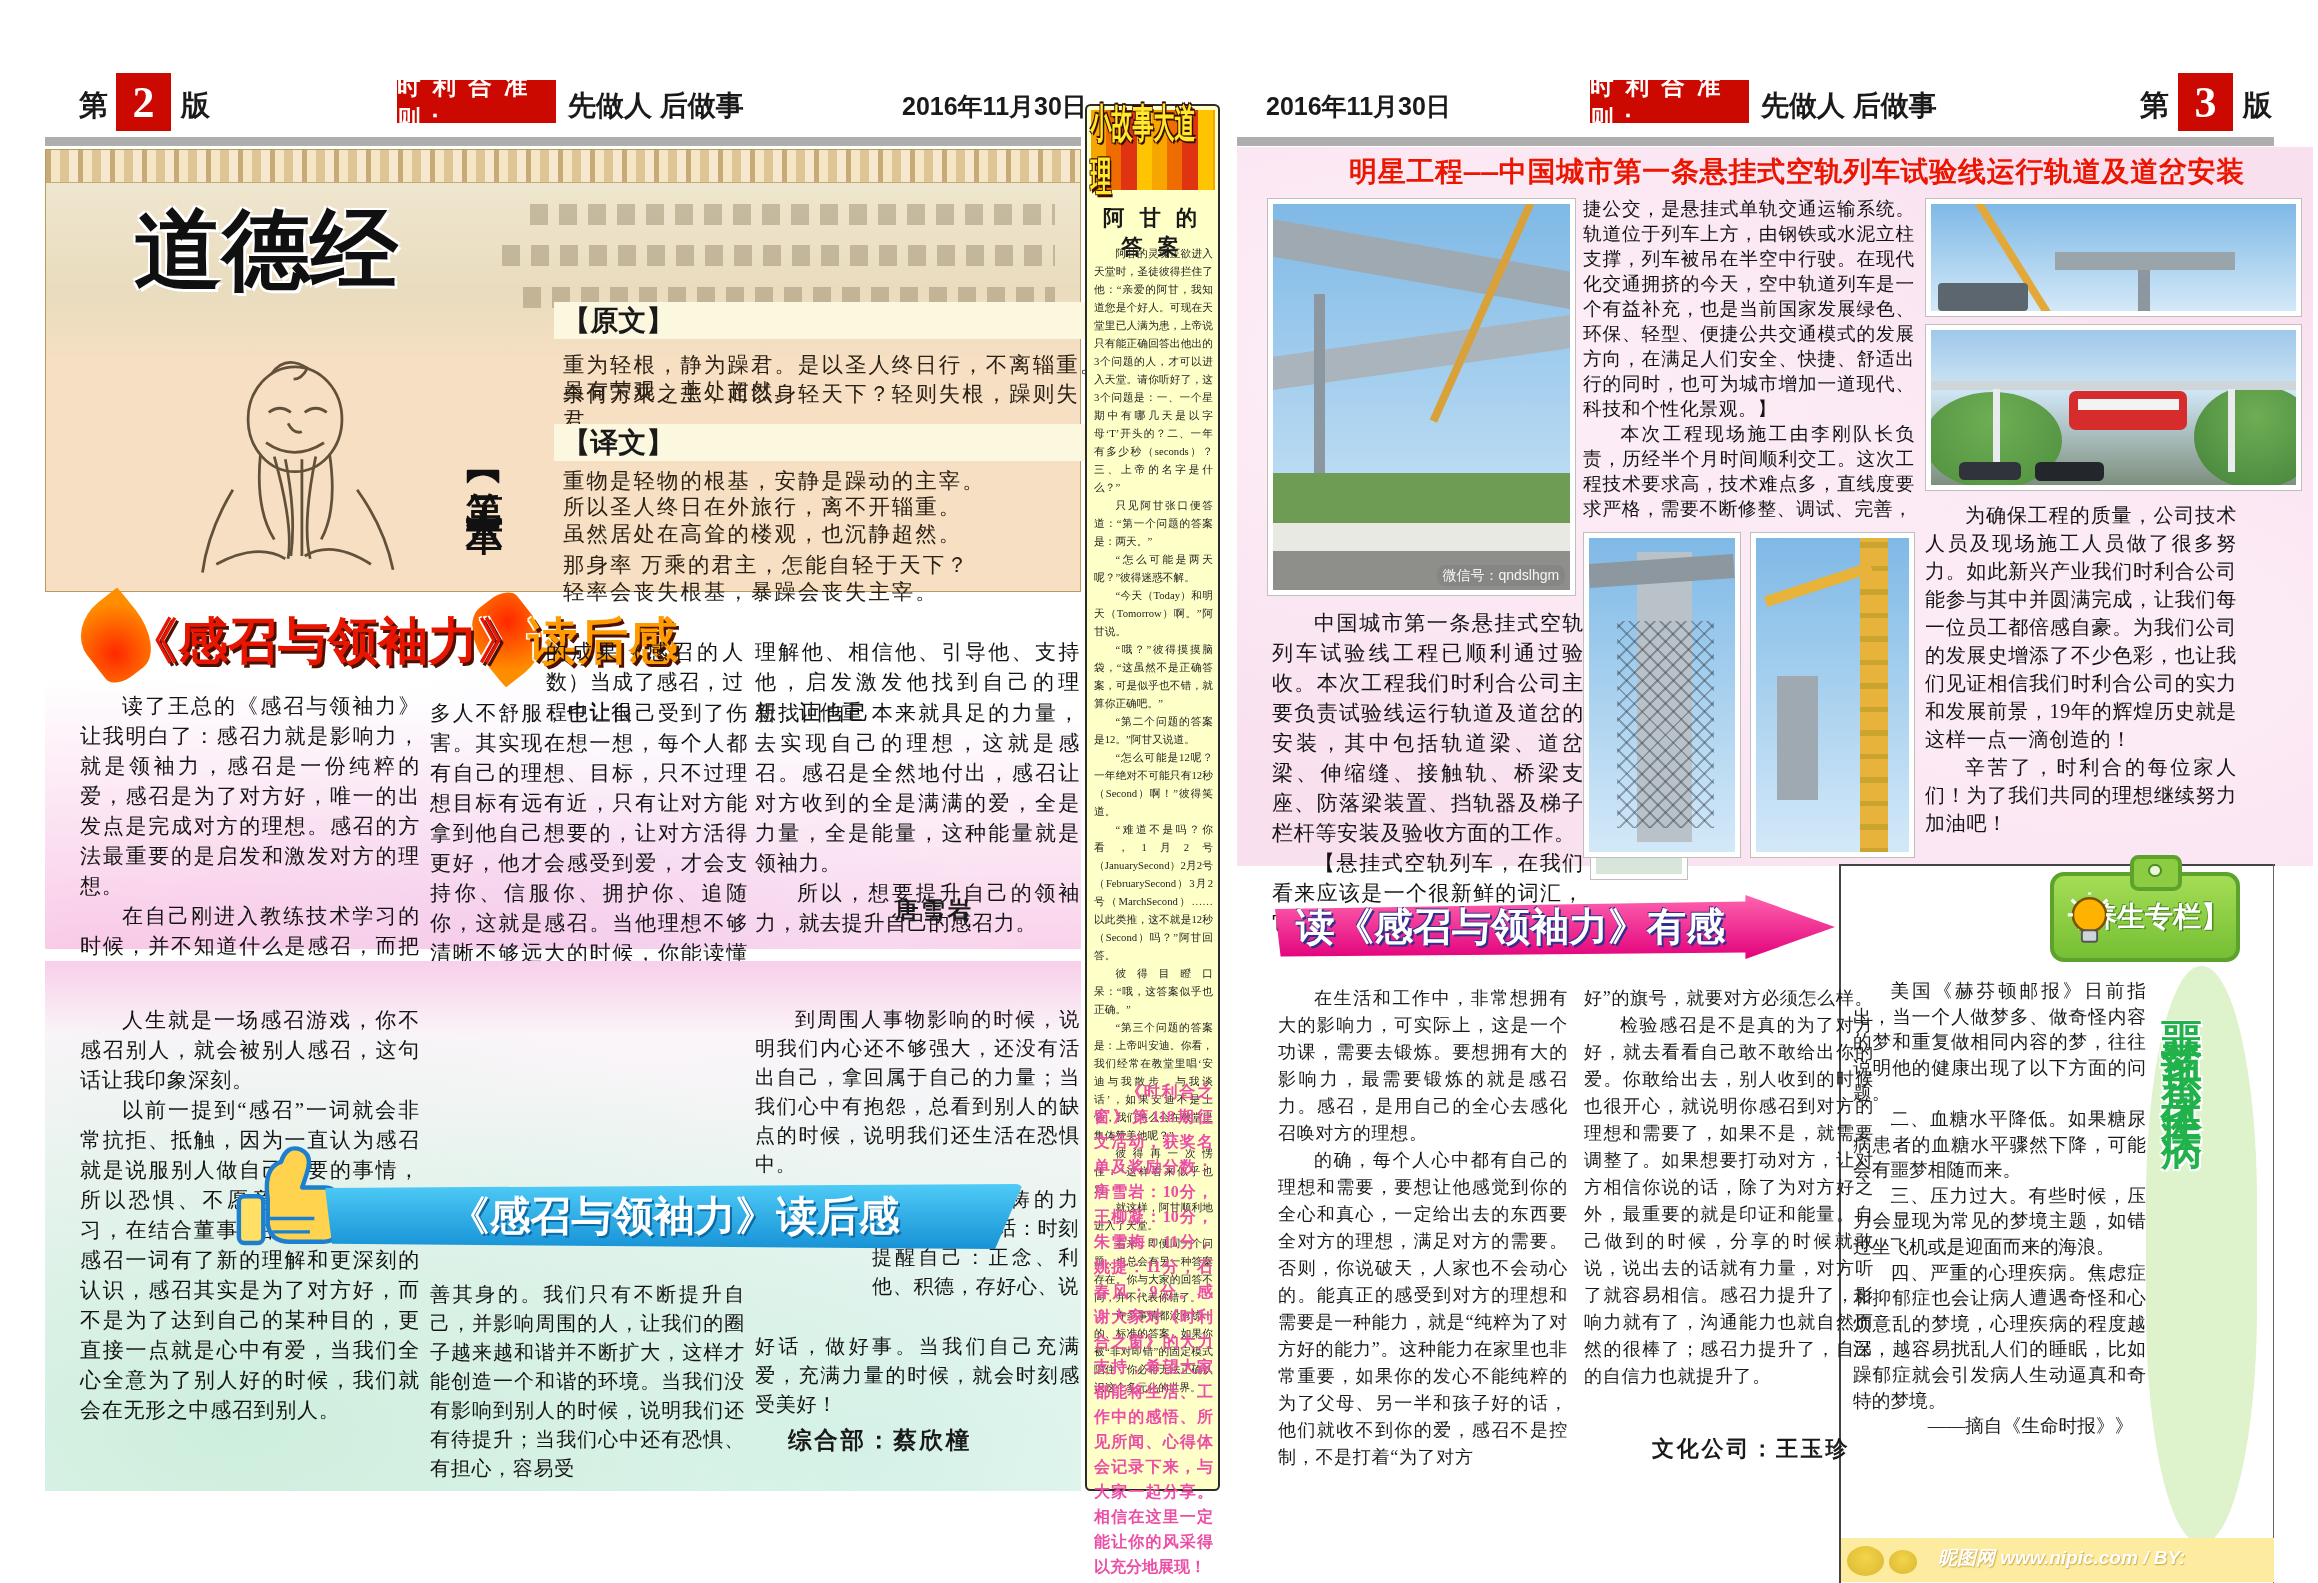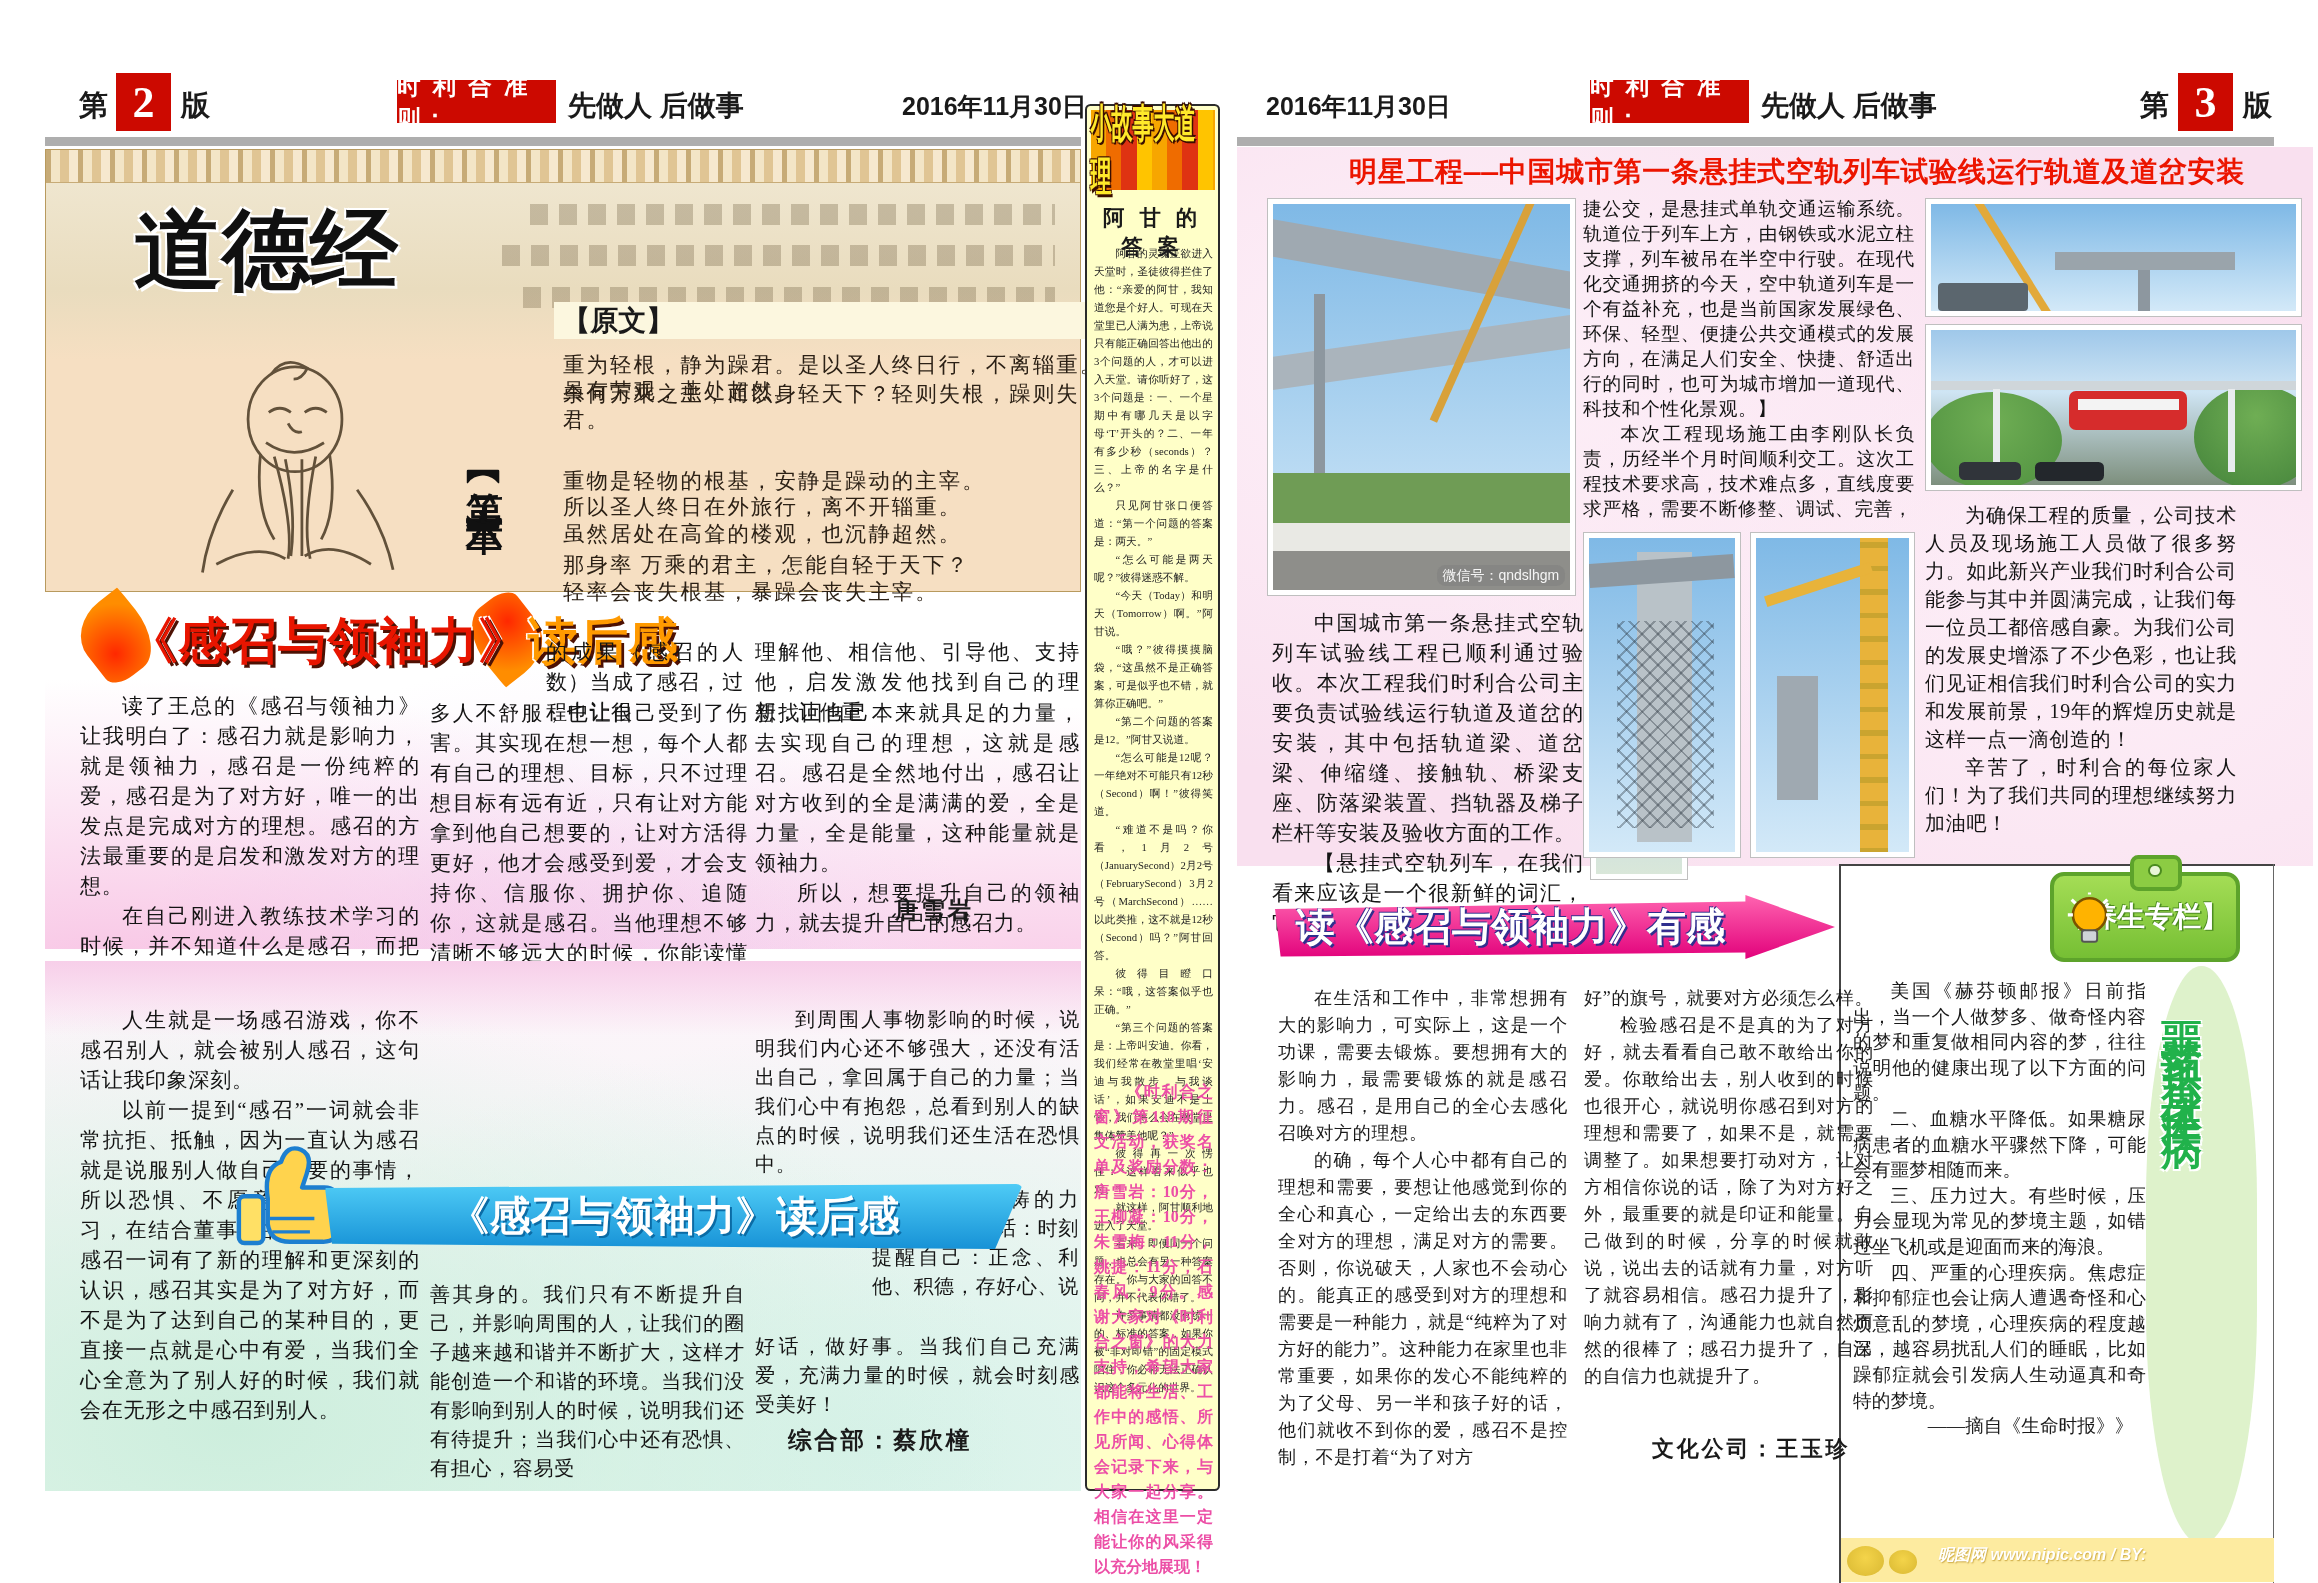--- a/index.html
+++ b/index.html
@@ -84,21 +84,21 @@
   #badge:before{content:"";position:absolute;left:76px;top:-21px;width:44px;height:28px;background:#8ccc43;border:4.1px solid #5da32b;border-radius:8.3px}
   #badge:after{content:"";position:absolute;left:94px;top:-12.4px;width:9.7px;height:9.7px;background:#eaf6d8;border:2.1px solid #4c8c20;border-radius:50%}
   #badge span{color:#fff;font-size:28px;font-weight:bold;font-family:"Liberation Sans",sans-serif;margin-right:7px;
     text-shadow:1.4px 1.4px 0 #4c8c20,-0.7px -0.7px 0 #4c8c20}
   #leaf{position:absolute;left:2146px;top:966px;width:111px;height:578px;background:#def2cb;border-radius:55px/235px}
   #vtitle{position:absolute;left:2155px;top:989px;writing-mode:vertical-rl;font-size:41px;font-weight:bold;
     font-family:"Liberation Sans",sans-serif;color:#21b24b;letter-spacing:15px;
     text-shadow:2.1px 2.1px 0 #fff,-1.4px -1.4px 0 #fff,1.4px -1.4px 0 #fff,-1.4px 1.4px 0 #fff}
   #sbtext{position:absolute;left:1853px;top:978px;width:293px;font-size:18.7px;line-height:25.6px;text-align:justify}
   #sb-watermark{position:absolute;left:1841px;top:1538px;width:433px;height:44px;background:#fdeba0;overflow:hidden}
-  #sb-watermark span{position:absolute;left:14px;top:7px;color:#ffffff;font-size:16px;font-weight:bold;font-style:italic;
+  #sb-watermark span{position:absolute;left:14px;top:7px;color:#ffffff;font-size:19px;font-weight:bold;font-style:italic;
     font-family:"Liberation Sans",sans-serif;text-shadow:0.7px 0.7px 1.4px #c9a43c}
   .tree{position:absolute;width:37px;height:30px;background:radial-gradient(circle at 50% 40%,#f4d44a,#d9b832);border-radius:50%}
   .wm{position:absolute;right:5.5px;bottom:4.1px;color:rgba(255,255,255,.92);font-size:14px;font-family:"Liberation Sans",sans-serif;
     background:rgba(120,120,120,.35);padding:1.4px 5.5px;border-radius:8.3px}
 </style>
 </head>
 <body>
 
 <div id="page">
 
@@ -144,20 +144,21 @@
         <path d="M60 96 q-18 30 -22 60 M150 96 q20 28 26 58"></path>
         <path d="M48 150 q30 -16 50 -4 M160 150 q-28 -18 -48 -6"></path>
       </g>
     </svg>
     <div id="ddj-chapter">【第二十六章】</div>
 
     <div class="ddj-label" style="top:152px">【原文】</div>
     <div class="ddj-line" style="top:202px">重为轻根，静为躁君。是以圣人终日行，不离辎重。虽有荣观，燕处超然。</div>
     <div class="ddj-line" style="top:231px">奈何万乘之主，而以身轻天下？轻则失根，躁则失君。</div>
 
+    <div class="ddj-label" style="top:274px">【译文】</div>
     <div class="ddj-line" style="top:318px">重物是轻物的根基，安静是躁动的主宰。</div>
     <div class="ddj-line" style="top:344px">所以圣人终日在外旅行，离不开辎重。</div>
     <div class="ddj-line" style="top:371px">虽然居处在高耸的楼观，也沉静超然。</div>
     <div class="ddj-line" style="top:402px">那身率 万乘的君主，怎能自轻于天下？</div>
     <div class="ddj-line" style="top:429px">轻率会丧失根基，暴躁会丧失主宰。</div>
   </div>
 
   <div id="a1">
     <div class="flame" style="left:38px;top:5.5px;transform:rotate(-38deg)"></div>
     <div class="flame" style="left:429px;top:4.1px;transform:rotate(142deg)"></div>

